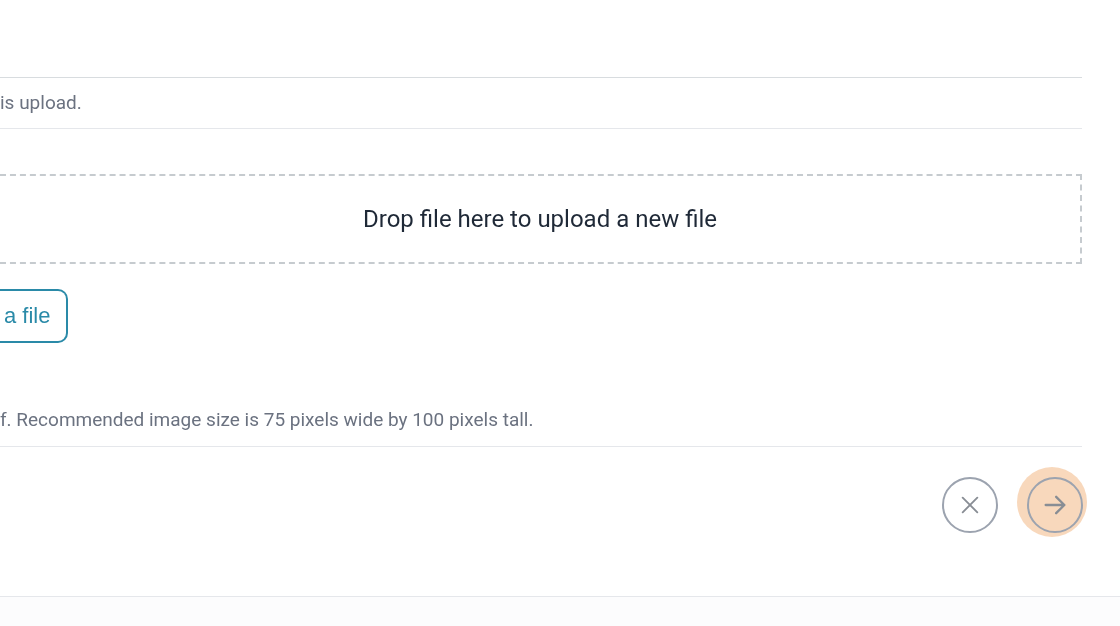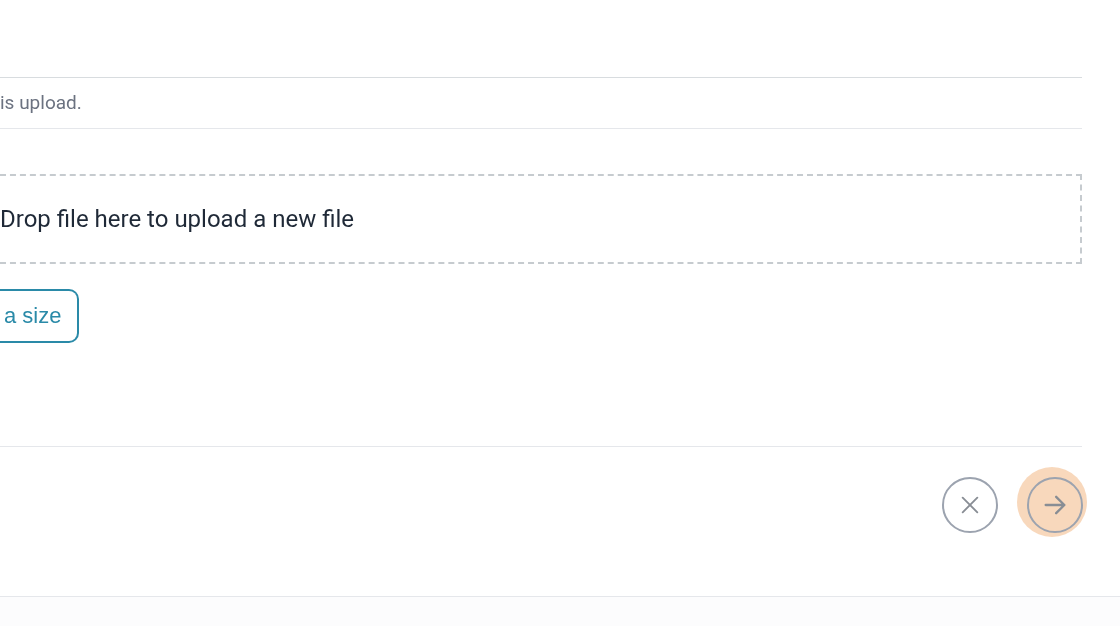--- a/index.html
+++ b/index.html
@@ -47,21 +47,21 @@
     .dropzone {
       position: absolute;
       top: 174px;
       left: 0;
       right: 38px;
       height: 90px;
       border: 2px dashed #c6cbcf;
       border-left: none;
       display: flex;
       align-items: center;
-      justify-content: flex-start;
+      justify-content: center;
       cursor: pointer;
     }
     .dropzone-text {
       color: #1f2937;
       font-size: 24px;
       font-weight: 400;
     }
     .select-file-btn {
       position: absolute;
       top: 289px;
@@ -202,23 +202,24 @@
 
   <div class="located-text">is upload.</div>
 
   <div class="divider-mid"></div>
 
   <div class="dropzone">
     <span class="dropzone-text">Drop file here to upload a new file</span>
   </div>
 
   <button class="select-file-btn">
-    <span class="select-file-inner"> a size</span>
+    <span class="select-file-inner"> a file</span>
   </button>
 
+  <div class="recommended-text">f. Recommended image size is 75 pixels wide by 100 pixels tall.</div>
 
   <div class="divider-bottom1"></div>
   <div class="divider-bottom2"></div>
 
   <div class="footer-area">
     <div class="footer-buttons">
       <button class="cancel-btn">
         <svg viewBox="0 0 24 24" fill="none">
           <path d="M4 4 L20 20 M20 4 L4 20" stroke-linecap="round"></path>
         </svg>

